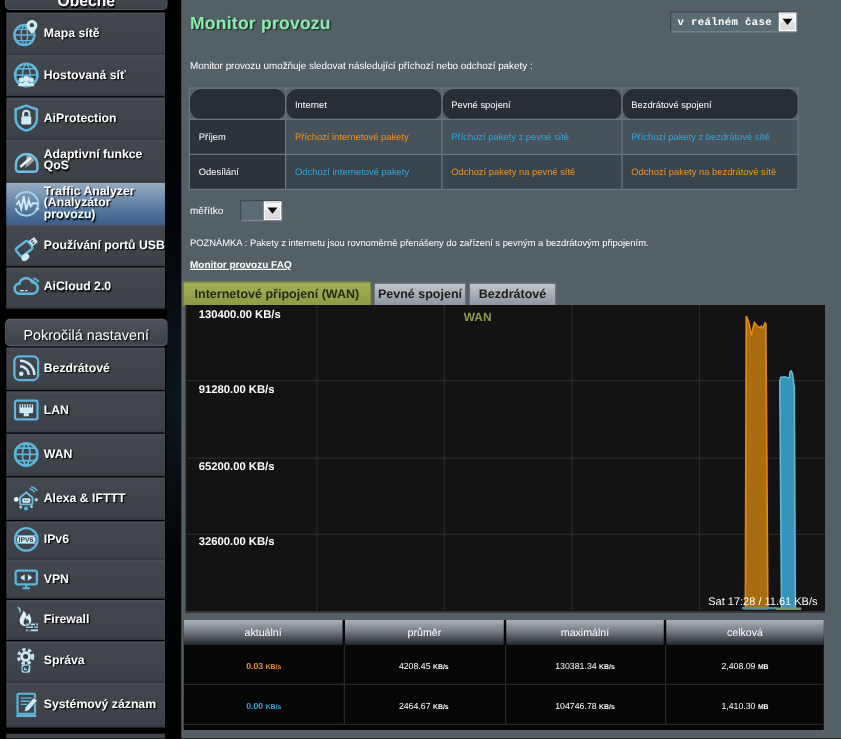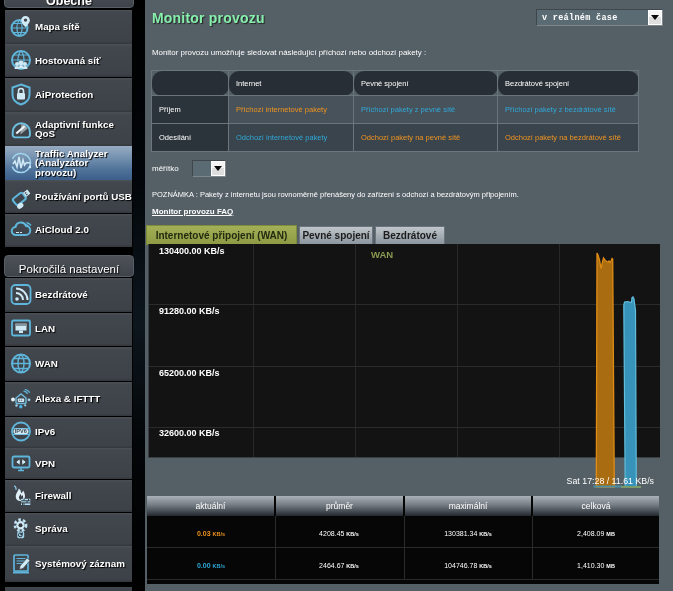--- a/index.html
+++ b/index.html
@@ -35,21 +35,21 @@
 
 .t-note{position:absolute;left:7px;top:190px;font-size:7.5px;color:#fff;}
 .t-faq{position:absolute;left:7px;top:207px;font-size:8px;color:#fff;font-weight:bold;text-decoration:underline;}
 
 #scale-lb{position:absolute;left:7px;top:164px;font-size:8px;color:#fff;}
 
 .tab{position:absolute;font-size:10px;font-weight:bold;color:#1c1c1c;text-align:center;white-space:nowrap;}
 .tab-on{background:linear-gradient(#a4b057,#8e9b44);color:#222a10;border:1px solid #7e8c3c;}
 .tab-off{background:linear-gradient(#c0c6ca,#8c96a0);border:1px solid #6a737b;}
 
-#chart{position:absolute;left:3px;top:244px;width:512px;height:214px;background:#131314;border-bottom:1px solid #3a3f43;border-left:1px solid #3a4146;}
+#chart{position:absolute;left:3px;top:244px;width:512px;height:246px;background:#131314;border-bottom:1px solid #3a3f43;border-left:1px solid #3a4146;}
 .glv{position:absolute;top:0;bottom:0;width:1px;background:#26282a;}
 .glh{position:absolute;left:0;right:0;height:1px;background:#292b2d;}
 .ylab{position:absolute;left:10px;font-size:9px;font-weight:bold;color:#fff;}
 #wanlab{position:absolute;left:222px;top:5px;font-size:9.5px;font-weight:bold;color:#8a9a50;}
 #sattime{position:absolute;right:6px;top:232px;font-size:8.8px;color:#fff;}
 
 #btbl{position:absolute;left:2px;top:496px;width:512px;height:88px;background:#060606;}
 .bh{position:absolute;top:0;height:20px;background:linear-gradient(#aab1b7,#798188 42%,#23282e);color:#fff;font-size:8.5px;text-align:center;line-height:20px;}
 .bcell{position:absolute;font-size:7px;color:#fff;text-align:center;line-height:7px;}
 .bcell .u{font-size:5.5px;font-weight:bold;}
@@ -57,21 +57,21 @@
 .bcell.cyn{color:#2fa8d8;}
 #btbl .rowline{position:absolute;left:0;right:0;height:1px;background:#2a2a2a;}
 #btbl .colline{position:absolute;top:20px;bottom:5px;width:1px;background:#2a2a2a;}
 </style>
 </head>
 <body>
 <div id="page">
   <div id="gap"></div>
   <div id="content">
     <div class="t-title">Monitor provozu</div>
-    <div class="dd" style="left:391px;top:9px;width:126px;height:16px;padding-left:40px;">
+    <div class="dd" style="left:391px;top:9px;width:101px;height:16px;padding-left:40px;">
       <div class="lbl">v reálném čase</div>
         <div class="btn"></div>
     </div>
     <div class="t-par">Monitor provozu umožňuje sledovat následující příchozí nebo odchozí pakety :</div>
     <table id="tbl1" cellspacing="0">
       <tbody>
           <tr class="hd">
             <td style="width:77px;" class="lb"></td>
             <td style="width:125px;">Internet</td>
             <td style="width:144px;">Pevné spojení</td>
@@ -88,21 +88,21 @@
             <td class="r2 cyn">Odchozí internetové pakety</td>
             <td class="r2 org">Odchozí pakety na pevné sítě</td>
             <td class="r2 org">Odchozí pakety na bezdrátové sítě</td>
           </tr>
     </tbody>
       </table>
     <div id="scale-lb">měřítko</div>
     <div class="dd" style="left:47px;top:160px;width:33px;height:16px;">
       <div class="btn"></div>
     </div>
-    <div class="t-note">POZNÁMKA : Pakety z internetu jsou rovnoměrně přenášeny do zařízení s odchozí a bezdrátovým připojením.</div>
+    <div class="t-note">POZNÁMKA : Pakety z internetu jsou rovnoměrně přenášeny do zařízení s pevným a bezdrátovým připojením.</div>
     <div class="t-faq">Monitor provozu FAQ</div>
     <div class="tab tab-on" style="left:1px;top:225px;width:151px;height:20px;line-height:19px;">Internetové připojení (WAN)</div>
     <div class="tab tab-off" style="left:154px;top:226px;width:74px;height:19px;line-height:18px;">Pevné spojení</div>
     <div class="tab tab-off" style="left:230px;top:226px;width:70px;height:19px;line-height:18px;">Bezdrátové</div>
     <div id="chart">
       <div class="glv" style="left:104px;"></div>
       <div class="glv" style="left:206px;"></div>
       <div class="glv" style="left:308px;"></div>
       <div class="glv" style="left:410px;"></div>
       <div class="glh" style="top:60px;"></div>

